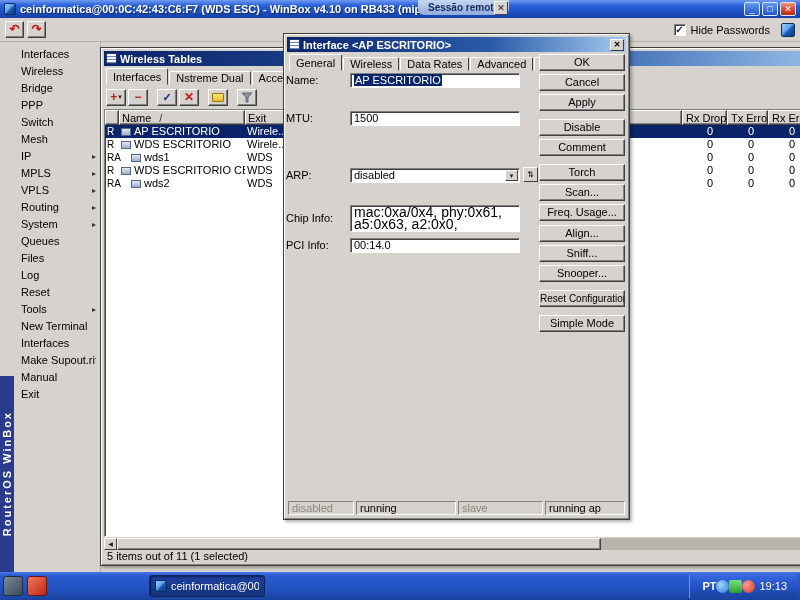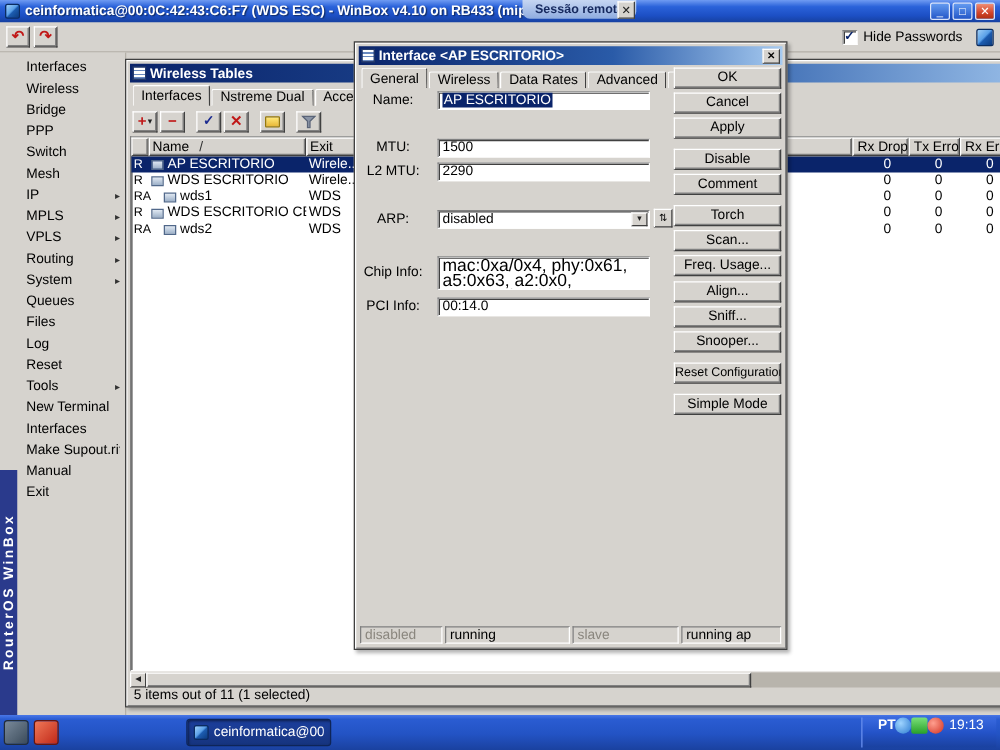--- a/index.html
+++ b/index.html
@@ -105,21 +105,21 @@
   .sb{flex:0 0 13px;height:12px;background:#d6d3ce;border:1px solid;border-color:#fff #404040 #404040 #fff;
     font-size:6px;line-height:9px;text-align:center;padding:0;color:#222}
   .thumb{flex:0 0 484px;background:#d6d3ce;border:1px solid;border-color:#fff #404040 #404040 #fff;
     box-shadow:inset -1px -1px 0 #808080}
   .strack{flex:1}
   .wt-status{position:absolute;left:3px;bottom:2px;height:13px;line-height:13px;padding-left:3px;white-space:nowrap}
 
   
   .dlg{left:283px;top:33px;width:347px;height:487px;z-index:5}
   .frow{position:absolute;left:2px;width:252px;height:16px;display:flex;align-items:center}
-  .flabel{flex:0 0 64px;text-align:center;padding-right:7px;white-space:nowrap}
+  .flabel{flex:0 0 64px;text-align:left;padding-right:7px;white-space:nowrap}
   .finput{flex:0 0 170px;height:15px;background:#fff;border:1px solid;border-color:#808080 #fff #fff #808080;
     box-shadow:inset 1px 1px 0 #404040;padding:0 3px;line-height:13px;white-space:nowrap;overflow:hidden;position:relative}
   .finput.multi{height:27px;white-space:normal;line-height:12px;font-size:14px}
   .frow.tall{height:28px}
   .seltext{background:#0a246a;color:#fff;padding:0 1px}
   .combo-arrow{position:absolute;right:1px;top:1px;bottom:1px;width:13px;background:#d6d3ce;border:1px solid;
     border-color:#fff #404040 #404040 #fff;font-size:7px;line-height:10px;text-align:center;color:#222}
   .updown-btn{position:absolute;left:237px;top:0;width:15px;height:15px;background:#d6d3ce;border:1px solid;
     border-color:#fff #404040 #404040 #fff;font-size:8px;line-height:12px;text-align:center;padding:0}
   .dlg-btn{position:absolute;left:255px;width:86px;height:17px;background:#d6d3ce;border:1px solid;
@@ -136,21 +136,21 @@
   .taskbar{position:absolute;left:0;top:572px;width:800px;height:28px;display:flex;align-items:center;
     padding:0 3px;gap:4px;
     background:linear-gradient(180deg,#4a77e8 0%,#2a5cd2 12%,#2353c4 55%,#1a419f 100%)}
   .ql{width:20px;height:20px;border-radius:3px}
   .ql1{background:linear-gradient(135deg,#7a8a9a,#3a4a5a);border:1px solid #222c38}
   .ql2{background:linear-gradient(135deg,#f07858,#c02818);border:1px solid #661610}
   .taskbtn{margin-left:98px;width:116px;height:22px;border-radius:3px;display:flex;align-items:center;
     gap:4px;padding:0 5px;color:#fff;border:1px solid #0e2558;
     background:linear-gradient(180deg,#1c3f9e,#16347e);box-shadow:inset 1px 1px 2px rgba(0,0,0,.5)}
   .task-label{white-space:nowrap;overflow:hidden}
-  .tray{margin-left:auto;height:24px;display:flex;padding:0 10px 0 12px;
+  .tray{margin-left:auto;height:24px;display:flex;align-items:center;padding:0 10px 0 12px;
     color:#fff;border-left:1px solid #6a90f0;
     background:linear-gradient(180deg,#3a6ae0 0%,#2453c8 50%,#1a419f 100%)}
   .lang{font-weight:bold}
   .tico{display:inline-block;width:13px;height:13px;border-radius:2px}
   .t1{background:radial-gradient(circle at 35% 35%,#9fd4ff,#2a7ad0);border-radius:50%}
   .t2{background:linear-gradient(180deg,#7ae07a,#28a028)}
   .t3{background:radial-gradient(circle at 35% 35%,#ff9f8f,#d03020);border-radius:50%}
   .clock{margin-left:4px}
 </style>
 </head>
@@ -435,24 +435,20 @@
     </div>
 
     <div class="frow" style="top:38px">
       <span class="flabel">Name:</span>
       <div class="finput"><span class="seltext">AP ESCRITORIO</span></div>
     </div>
     <div class="frow" style="top:76px">
       <span class="flabel">MTU:</span>
       <div class="finput"><span>1500</span></div>
     </div>
-    <div class="frow" style="top:95px">
-      <span class="flabel">L2 MTU:</span>
-      <div class="finput"><span>2290</span></div>
-    </div>
     <div class="frow" style="top:133px">
       <span class="flabel">ARP:</span>
       <div class="finput">
         <span>disabled</span>
         <span class="combo-arrow">▾</span>
       </div>
       <button class="updown-btn">⇅</button>
     </div>
     <div class="frow tall" style="top:170px">
       <span class="flabel">Chip Info:</span>

